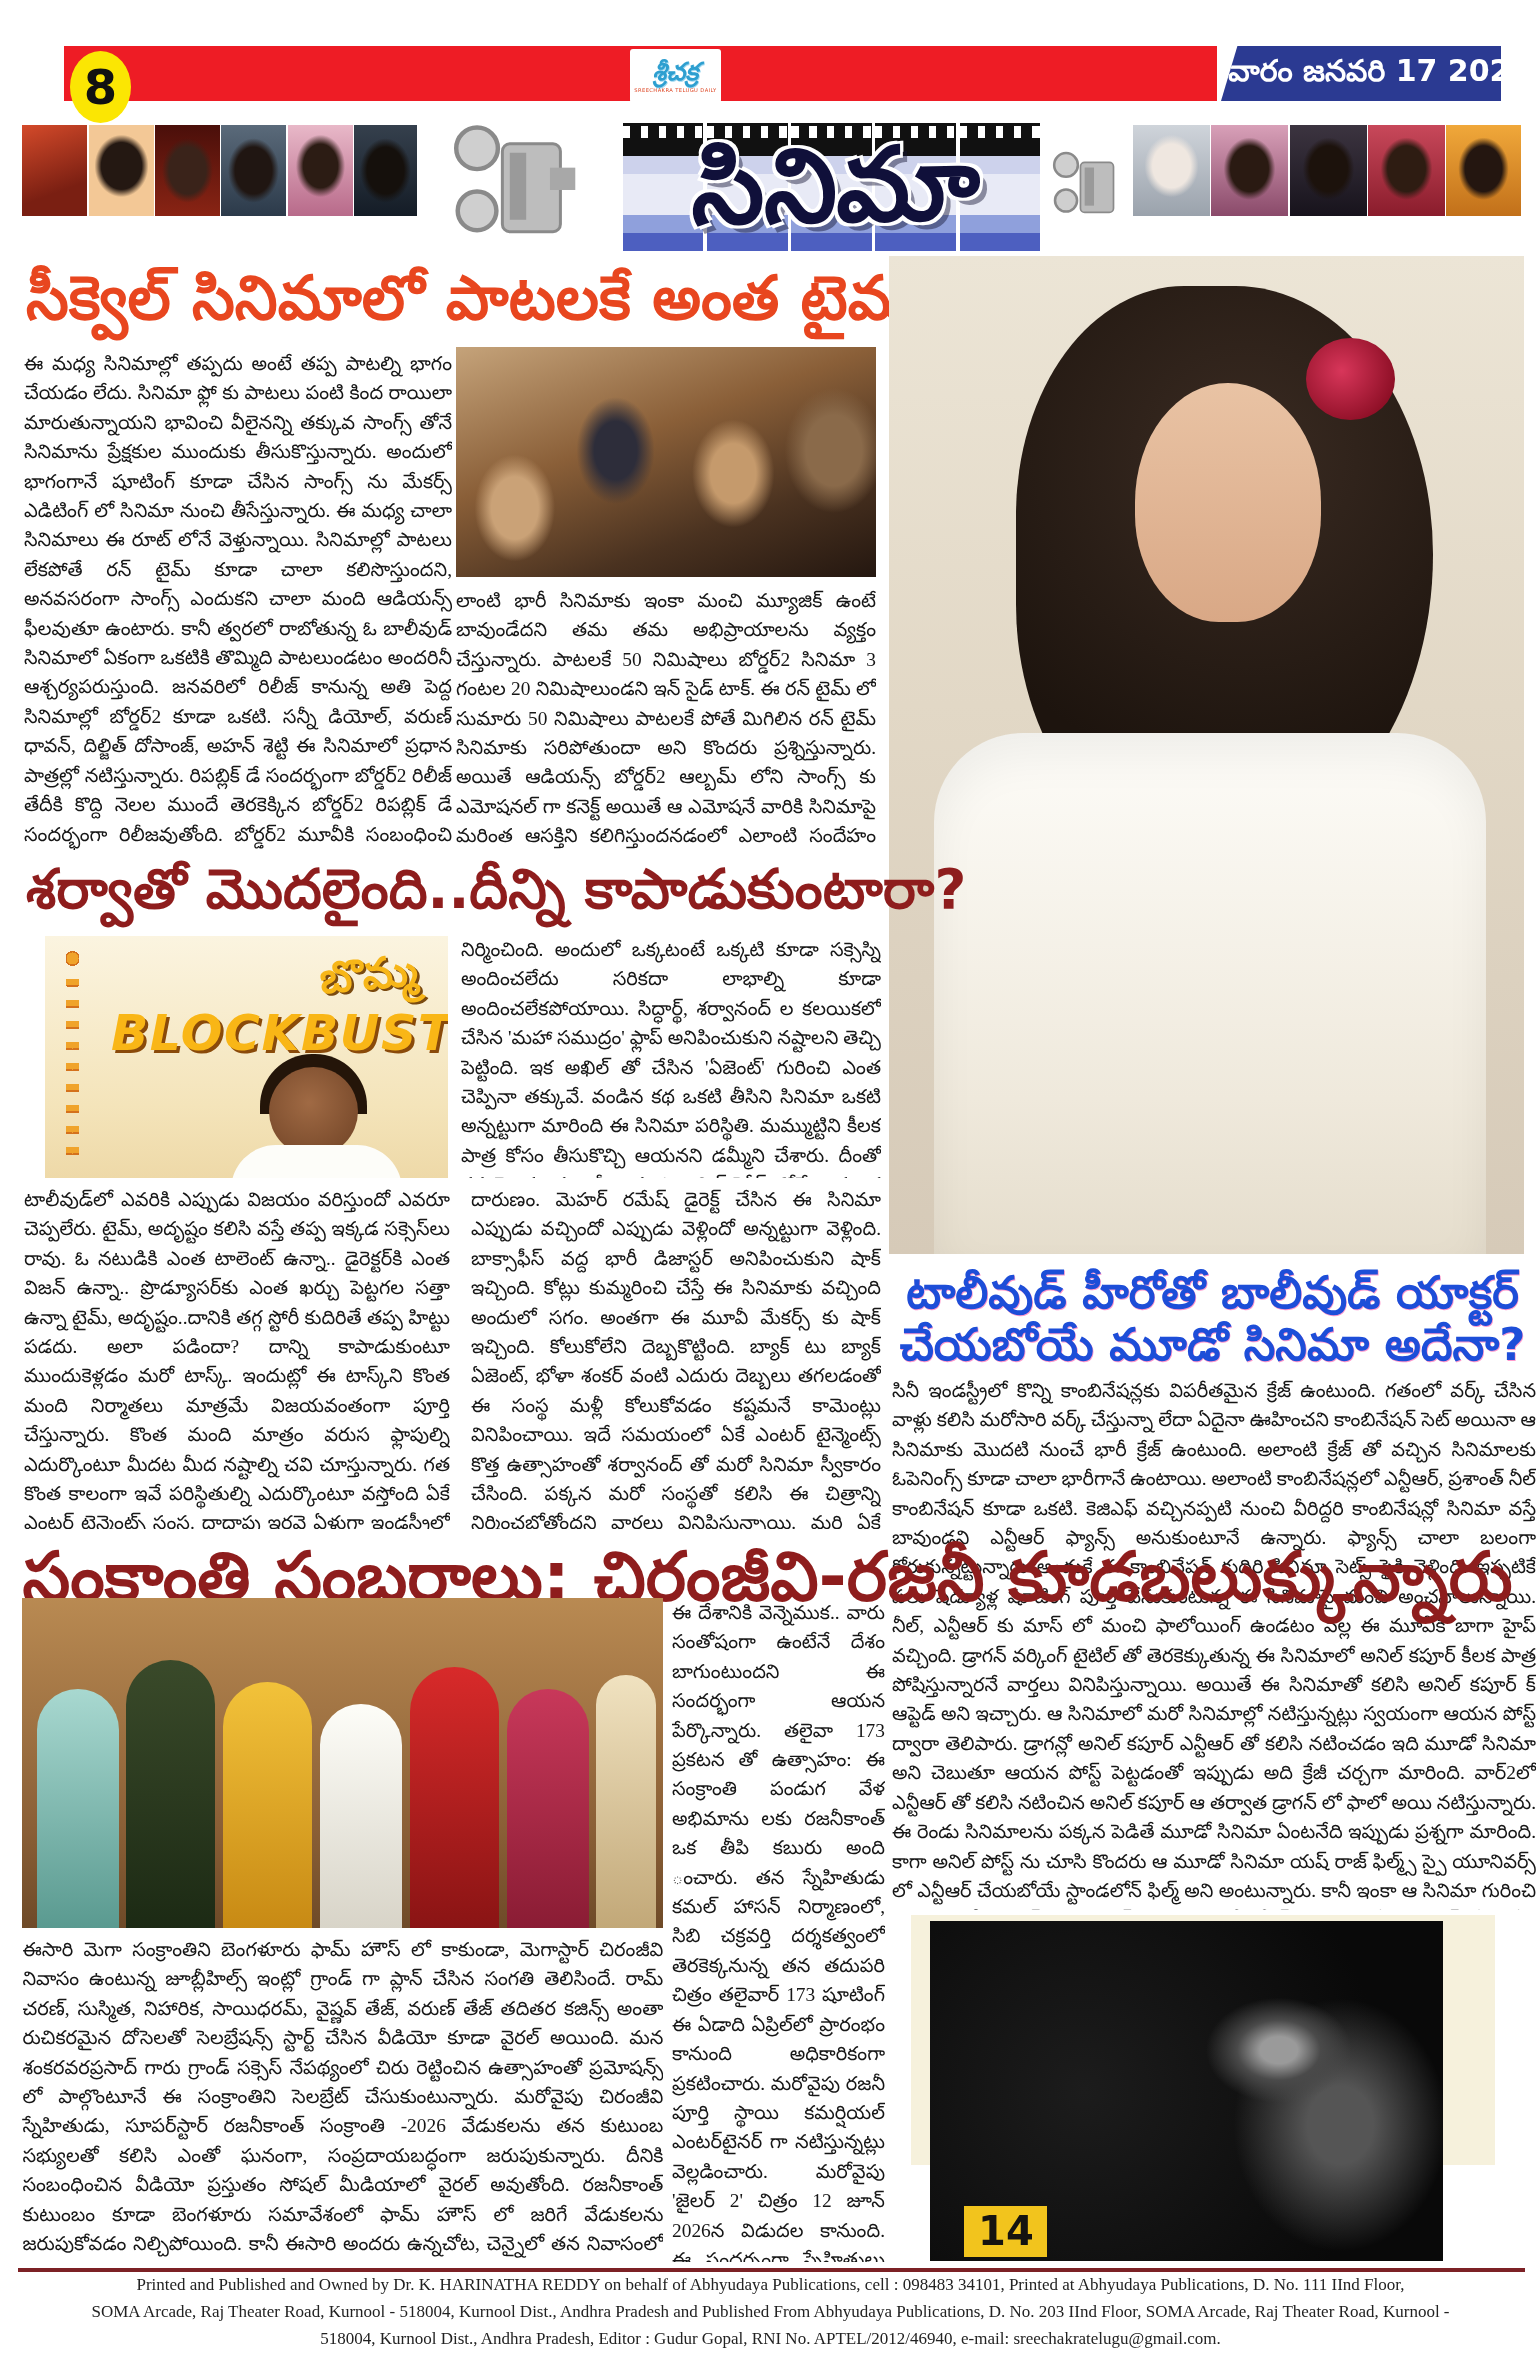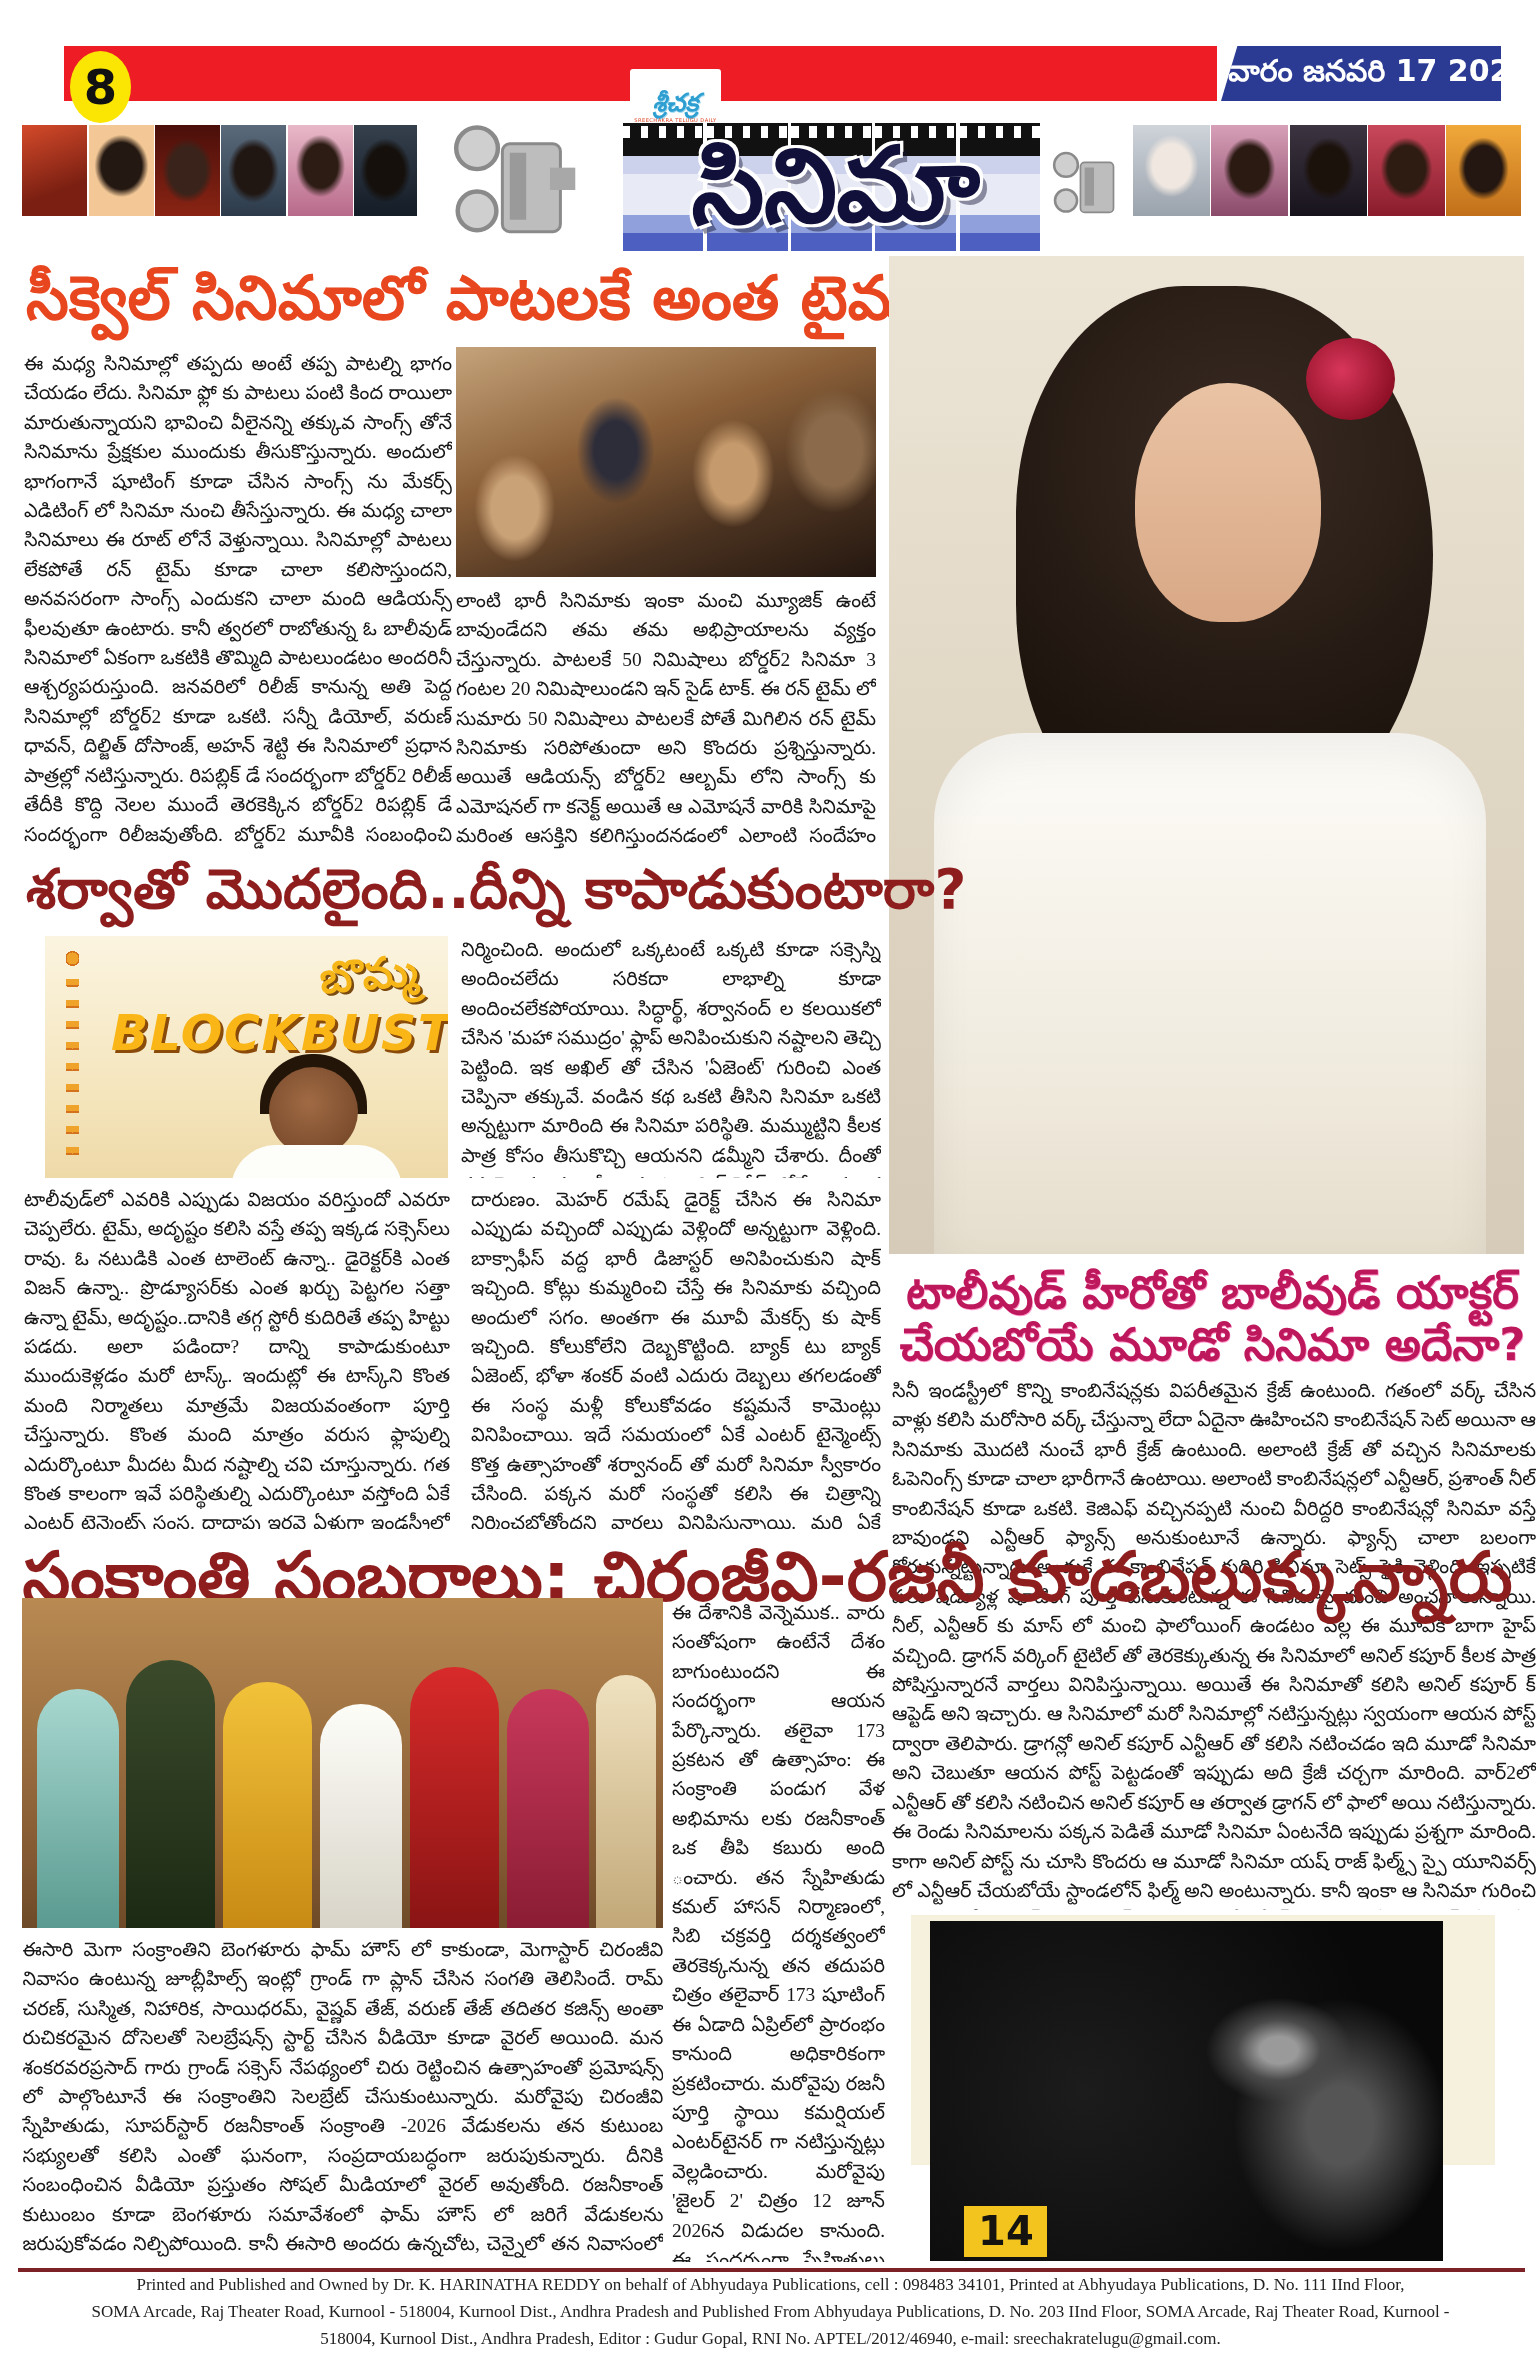--- a/index.html
+++ b/index.html
@@ -7,21 +7,21 @@
         font-family:"Liberation Serif","DejaVu Serif",serif;color:#1c1c1c;}
   
   .mast-red{position:absolute;left:64px;top:46px;width:1153px;height:55px;background:#ee1c25;}
   .date-box{position:absolute;left:1221px;top:46px;width:280px;height:55px;background:#2b3a92;
             clip-path:polygon(16.4px 0,100% 0,100% 100%,0 100%);display:flex;align-items:center;justify-content:center;}
   .date-box span{color:#fff;font-family:"DejaVu Sans",sans-serif;font-weight:bold;font-size:30px;white-space:nowrap;}
   .pagenum{position:absolute;left:70px;top:51px;width:61px;height:72px;background:#fbe603;border-radius:50%;
            display:flex;align-items:center;justify-content:center;font-family:"DejaVu Sans",sans-serif;
            font-weight:bold;font-size:48px;color:#111;}
   .logo-box{position:absolute;left:630px;top:49px;width:91px;height:54px;background:#fff;border-radius:3px;
-            display:flex;flex-direction:column;align-items:center;justify-content:flex-end;margin-top:20px;}
+            display:flex;flex-direction:column;align-items:center;justify-content:center;}
   .logo-main{font-family:"DejaVu Sans",sans-serif;font-weight:bold;font-style:italic;font-size:25px;color:#2e9fd0;
              text-shadow:0.7px 0.7px 0 #9fd8f0;line-height:1;}
   .logo-sub{font-size:5.2px;color:#d42;letter-spacing:0.4px;margin-top:2.2px;font-family:"DejaVu Sans",sans-serif;}
   
   .strip{position:absolute;top:123px;left:0;width:1541px;height:130px;}
   .thumb{position:absolute;top:1.5px;height:91px;}
   .filmstrip{position:absolute;left:623px;top:0;width:417px;height:128px;display:flex;gap:3.7px;}
   .panel{flex:1;background:
       linear-gradient(#111 0 26%, #cdd2ec 26% 40%, #e8eaf6 40% 72%, #8fa0dc 72% 86%, #4d5fc0 86% 100%);
       background-color:#cdd2ec;position:relative;}
@@ -29,21 +29,21 @@
       background:repeating-linear-gradient(90deg,#fff 0 7.5px,#111 7.5px 18px);}
   .cinema-title{position:absolute;left:613px;top:6px;width:447px;text-align:center;
       font-family:"DejaVu Sans",sans-serif;font-weight:bold;font-size:103px;line-height:1.1;color:#10103a;
       transform:skewX(-5deg) rotate(-1deg);
       text-shadow:-3px -3px 0 #fff,3px -3px 0 #fff,-3px 3px 0 #fff,3px 3px 0 #fff,7.5px 7.5px 0 rgba(20,20,50,.45);}
   .projector{position:absolute;top:0;}
   
   .headline{position:absolute;font-family:"DejaVu Sans",sans-serif;font-weight:bold;white-space:nowrap;}
   .h-orange{color:#e8461f;}
   .h-maroon{color:#8e1d1d;}
-  .h-pink{color:#be185d;text-shadow:0.7px 0.7px 0 #f9c;}
+  .h-pink{color:#1d4ed8;text-shadow:0.7px 0.7px 0 #f9c;}
   
   .body-col{position:absolute;font-size:19.4px;line-height:29.4px;text-align:justify;overflow:hidden;color:#161616;}
   .narrow{word-break:break-word;}
   
   .img-border2{position:absolute;left:456px;top:347px;width:420px;height:230px;
      background:
        radial-gradient(67px 89px at 14% 70%, #caa277 0 35%, transparent 60%),
        radial-gradient(71px 97px at 38% 45%, #2d2d3a 0 30%, transparent 55%),
        radial-gradient(71px 93px at 66% 55%, #c59a6c 0 32%, transparent 58%),
        radial-gradient(82px 104px at 90% 45%, #8a6a4a 0 34%, transparent 60%),

